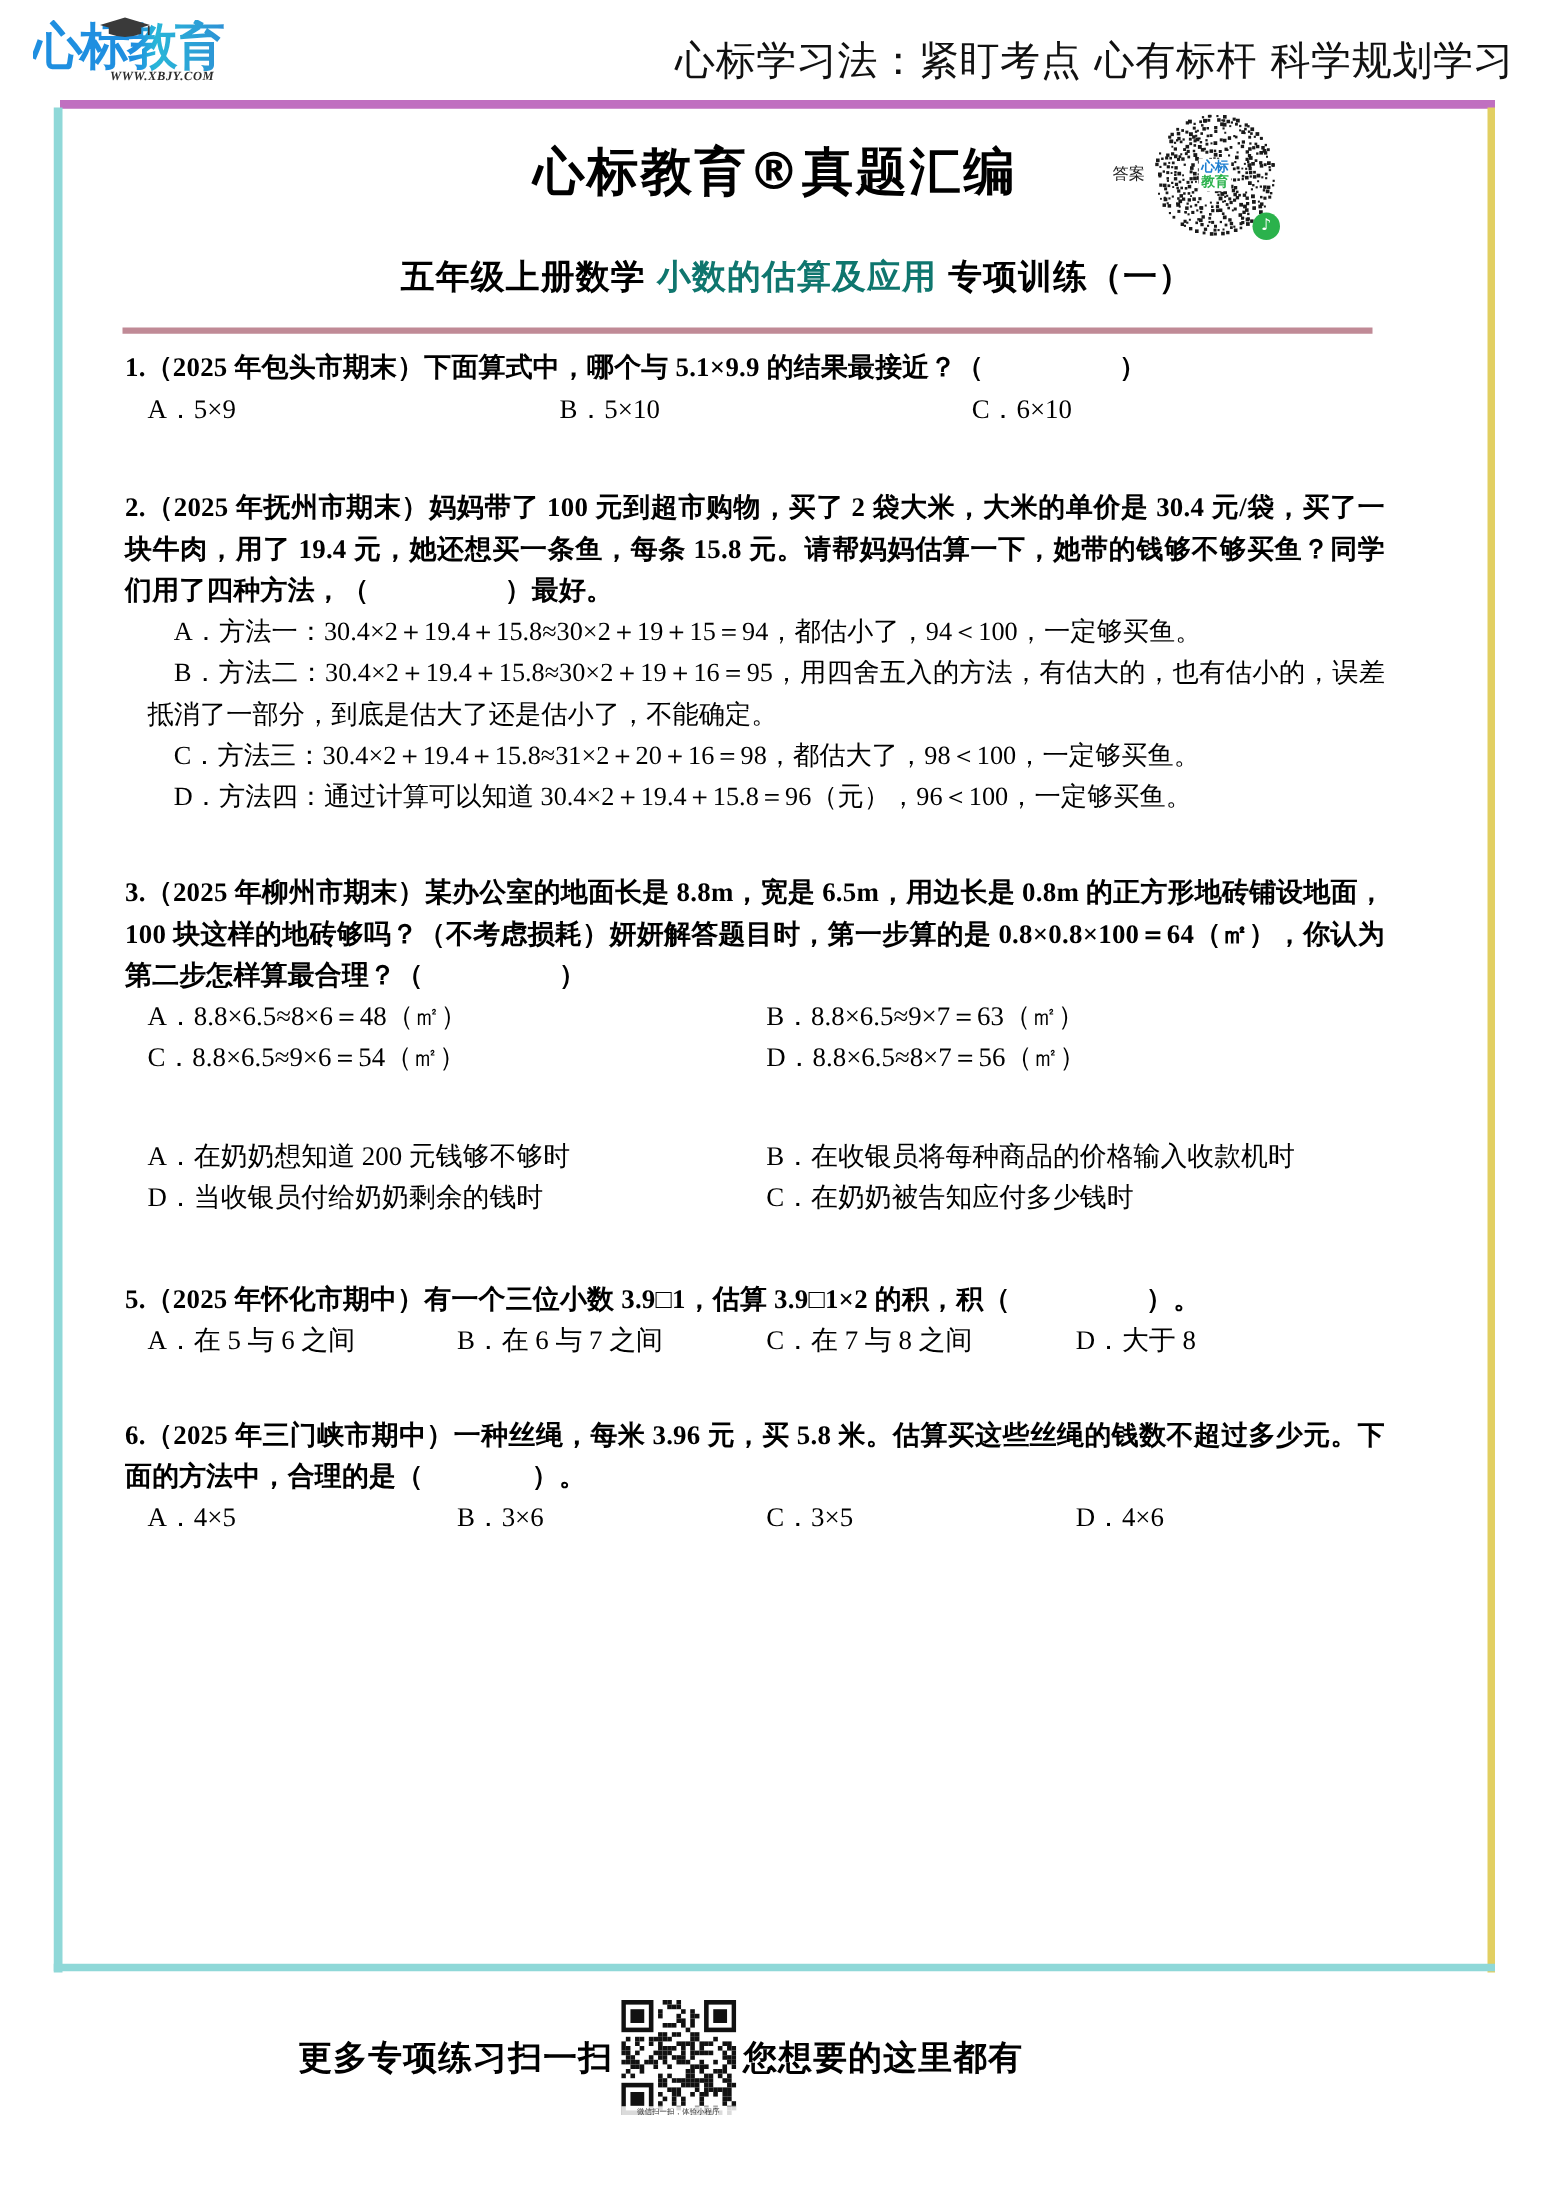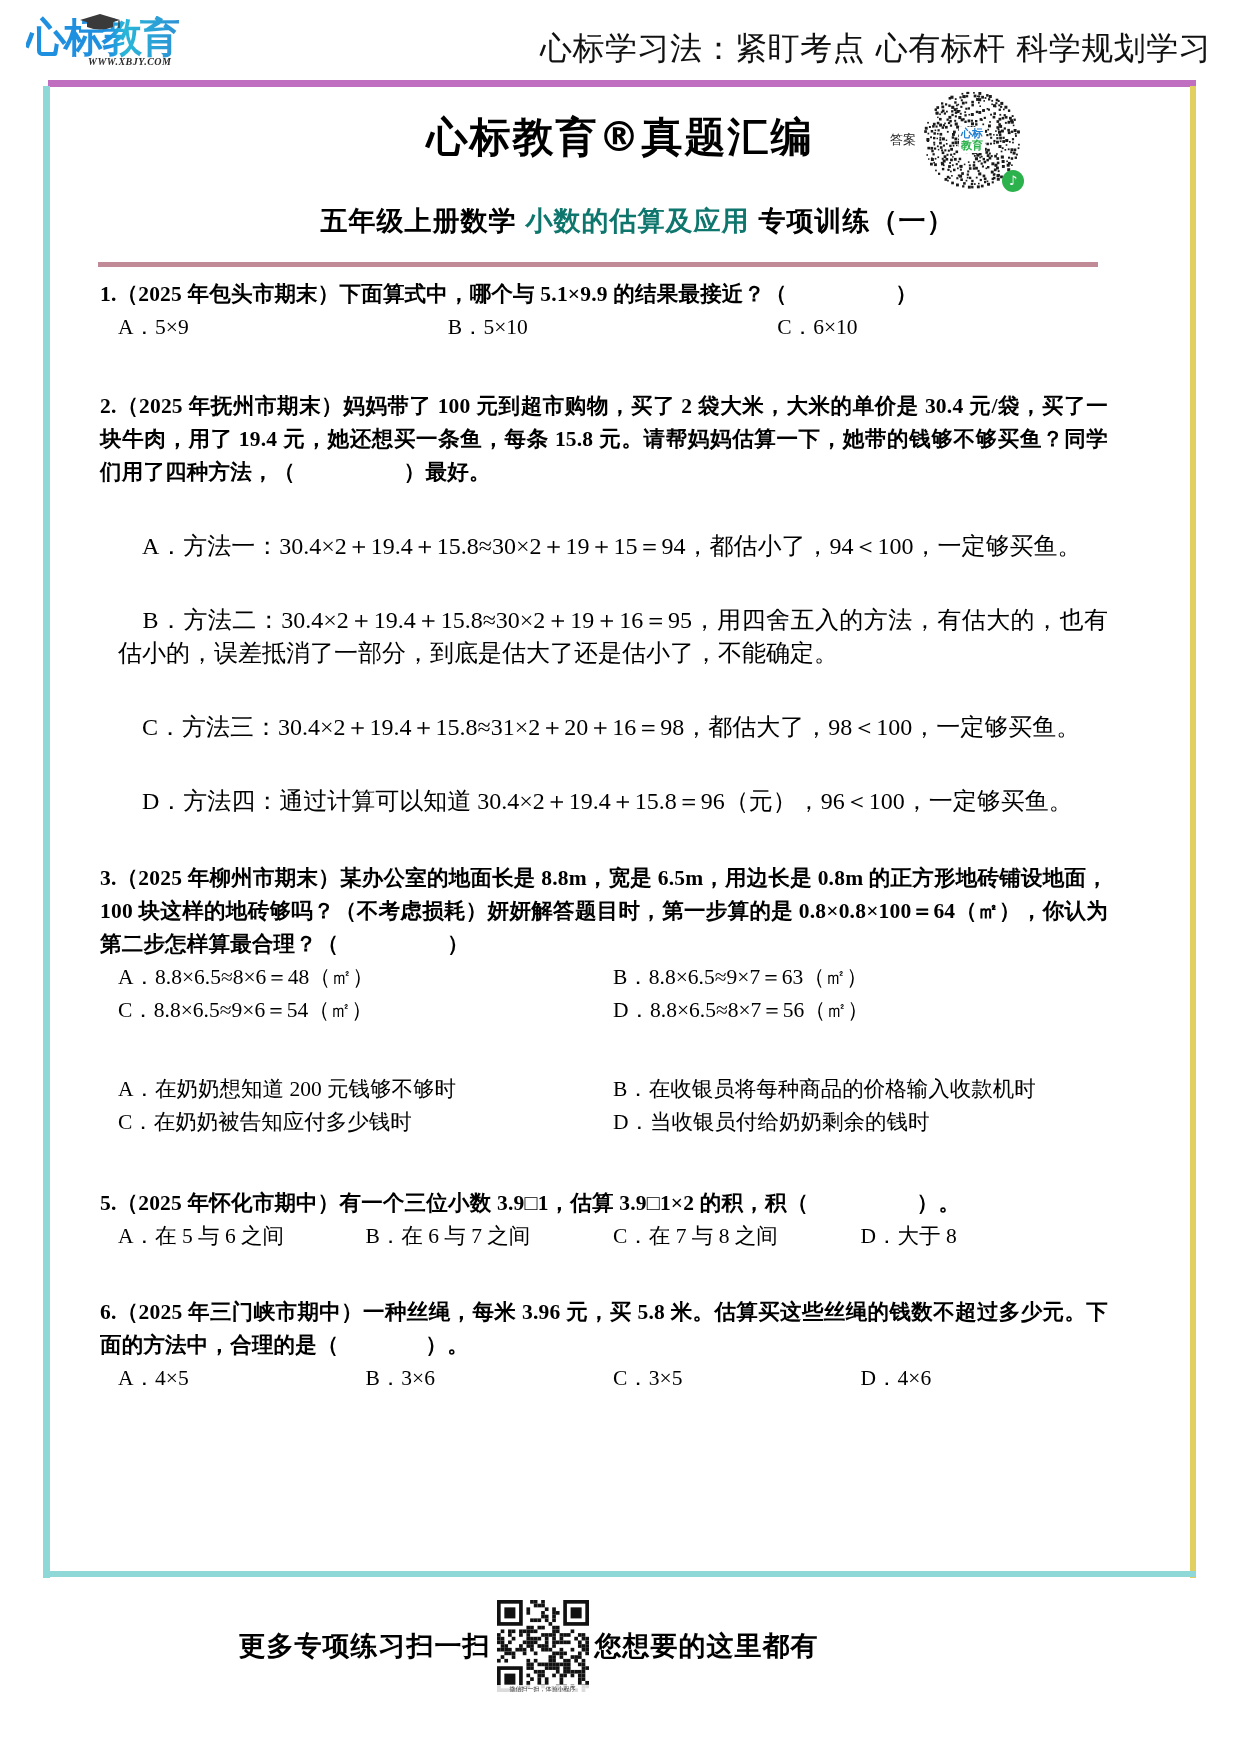--- a/index.html
+++ b/index.html
@@ -209,25 +209,24 @@
     margin-bottom: 26px;
   }
   .q-stem {
     font-size: 21.5px;
     line-height: 33px;
     text-align: justify;
     letter-spacing: 0.2px;
     font-weight: bold;
   }
   .opt-line {
-    font-size: 24px;
+    font-size: 21px;
     line-height: 33px;
     padding-left: 18px;
     text-align: justify;
-    margin-top: 41px;
   }
   .opt-row {
     display: flex;
     font-size: 21.5px;
     line-height: 33px;
     padding-left: 18px;
   }
   .opt-row.three > span { width: 33.3%; }
   .opt-row.two > span { width: 50%; }
   .opt-row.four > span { width: 25%; }
@@ -766,22 +765,22 @@
       <span>D．8.8×6.5≈8×7＝56（㎡）</span>
     </div>
   </div>
 
   <div class="q" id="q4">
     <div class="opt-row two">
       <span>A．在奶奶想知道 200 元钱够不够时</span>
       <span>B．在收银员将每种商品的价格输入收款机时</span>
     </div>
     <div class="opt-row two">
+      <span>D．当收银员付给奶奶剩余的钱时</span>
       <span>C．在奶奶被告知应付多少钱时</span>
-      <span>D．当收银员付给奶奶剩余的钱时</span>
     </div>
   </div>
 
   <div class="q" id="q5">
     <div class="q-stem">5.（2025 年怀化市期中）有一个三位小数 3.9□1，估算 3.9□1×2 的积，积（　　　　　）。</div>
     <div class="opt-row four">
       <span>A．在 5 与 6 之间</span>
       <span>B．在 6 与 7 之间</span>
       <span>C．在 7 与 8 之间</span>
       <span>D．大于 8</span>

